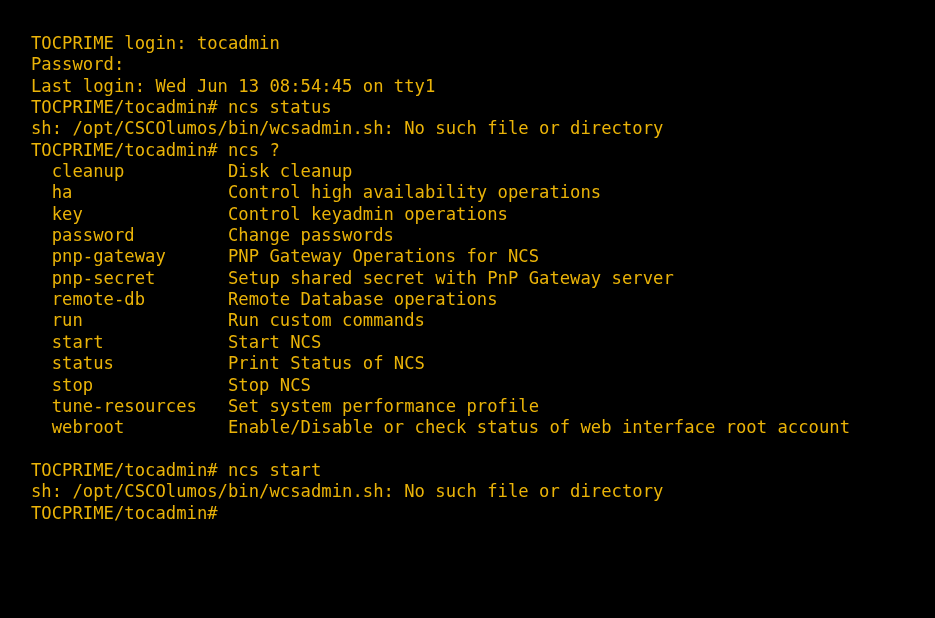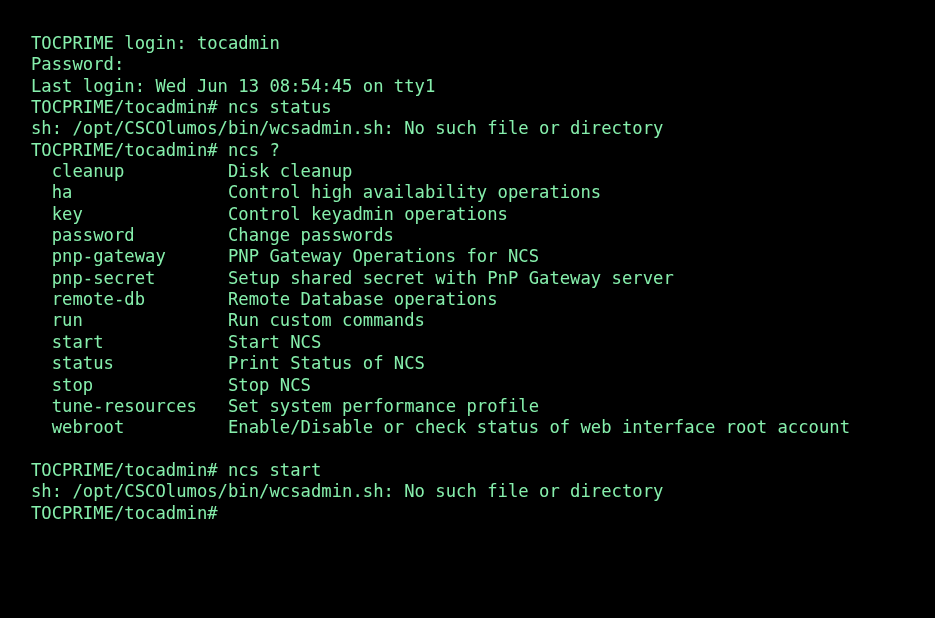--- a/index.html
+++ b/index.html
@@ -20,21 +20,21 @@
 
   #screen {
     position: absolute;
     left: 31px;
     top: 33px;
     right: 0;
     font-family: "DejaVu Sans Mono", "Liberation Mono", monospace;
     font-size: 17.2px;
     line-height: 21.35px;
     letter-spacing: 0.02px;
-    color: #86efac;
+    color: #eab308;
     white-space: pre;
     -webkit-font-smoothing: none;
     font-smooth: never;
   }
 
   .line {
     white-space: pre;
     min-height: 21.35px;
   }
 

